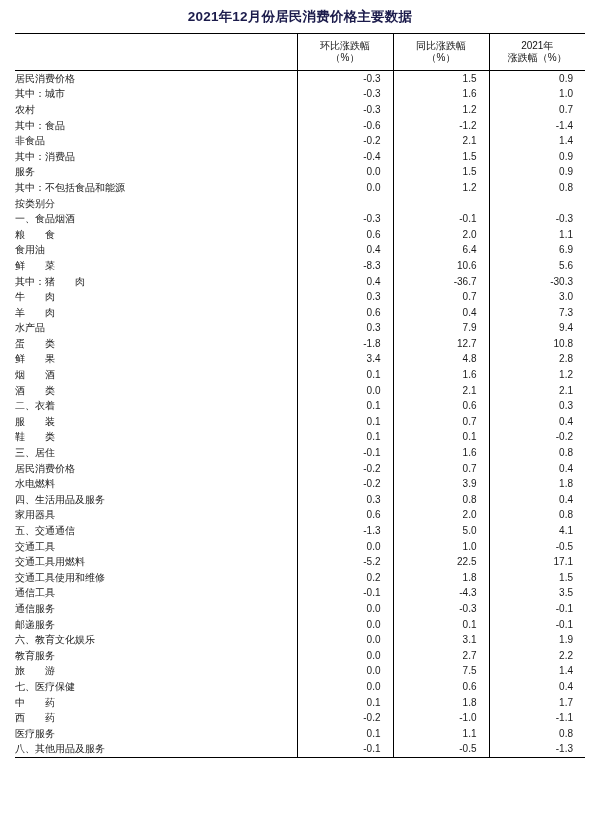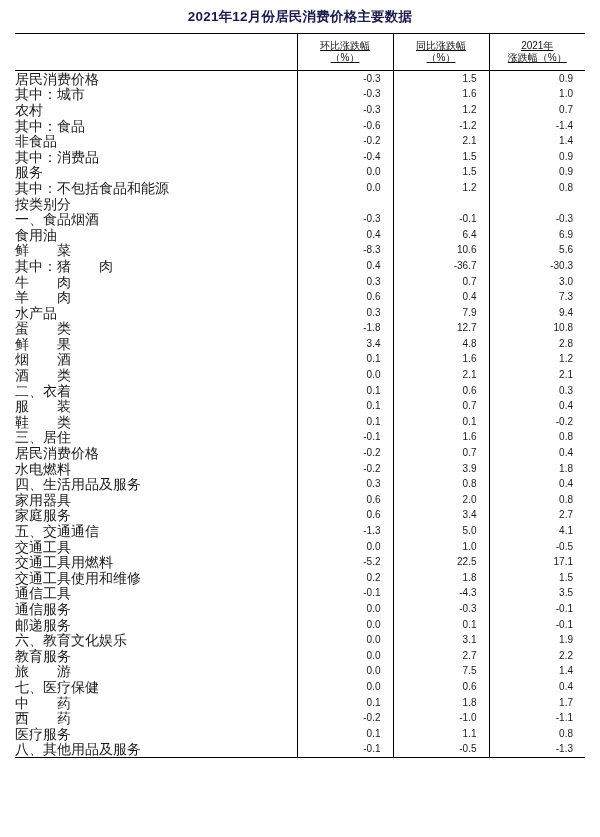--- a/index.html
+++ b/index.html
@@ -45,21 +45,20 @@
     vertical-align: middle;
   }
   thead th {
     font-weight: normal;
     border-top: 1.2px solid #000;
     border-bottom: 1.2px solid #000;
     height: 36px;
     text-align: center;
     font-size: 10px;
     color: #111;
-    text-decoration: underline;
   }
   thead th.head-blank {
     border-right: none;
   }
   thead th.head-col {
     border-left: 1px solid #000;
   }
   thead th span.l1 { display: block; }
   thead th span.l2 { display: block; margin-top: 2px; }
 
@@ -70,21 +69,21 @@
   tbody td.num {
     text-align: right;
     padding-right: 12px;
     border-left: 1px solid #000;
     font-size: 10px;
     font-variant-numeric: tabular-nums;
   }
   tbody td.label {
     text-align: left;
     white-space: nowrap;
-    font-size: 14px;
+    font-size: 10px;
   }
   tbody tr:last-child td {
     border-bottom: none;
   }
   .lab-i0 { padding-left: 22px; }
   .lab-i1 { padding-left: 40px; margin-top: 6px; }
   .lab-i2 { padding-left: 58px; }
   .lab-i3 { padding-left: 76px; }
   .bottom-rule {
     width: 570px;
@@ -178,20 +177,26 @@
           <td class="num"></td>
           <td class="num"></td>
         </tr>
         <tr>
           <td class="label lab-i0">一、食品烟酒</td>
           <td class="num">-0.3</td>
           <td class="num">-0.1</td>
           <td class="num">-0.3</td>
         </tr>
         <tr>
+          <td class="label lab-i1">粮　　食</td>
+          <td class="num">0.6</td>
+          <td class="num">2.0</td>
+          <td class="num">1.1</td>
+        </tr>
+        <tr>
           <td class="label lab-i1">食用油</td>
           <td class="num">0.4</td>
           <td class="num">6.4</td>
           <td class="num">6.9</td>
         </tr>
         <tr>
           <td class="label lab-i1">鲜　　菜</td>
           <td class="num">-8.3</td>
           <td class="num">10.6</td>
           <td class="num">5.6</td>
@@ -286,26 +291,20 @@
           <td class="num">0.8</td>
           <td class="num">0.4</td>
         </tr>
         <tr>
           <td class="label lab-i1">家用器具</td>
           <td class="num">0.6</td>
           <td class="num">2.0</td>
           <td class="num">0.8</td>
         </tr>
         <tr>
-          <td class="label lab-i1">家庭服务</td>
-          <td class="num">0.6</td>
-          <td class="num">3.4</td>
-          <td class="num">2.7</td>
-        </tr>
-        <tr>
           <td class="label lab-i0">五、交通通信</td>
           <td class="num">-1.3</td>
           <td class="num">5.0</td>
           <td class="num">4.1</td>
         </tr>
         <tr>
           <td class="label lab-i1">交通工具</td>
           <td class="num">0.0</td>
           <td class="num">1.0</td>
           <td class="num">-0.5</td>

